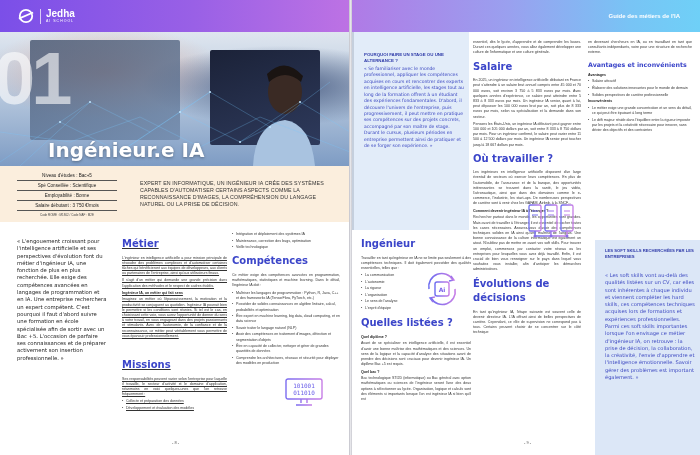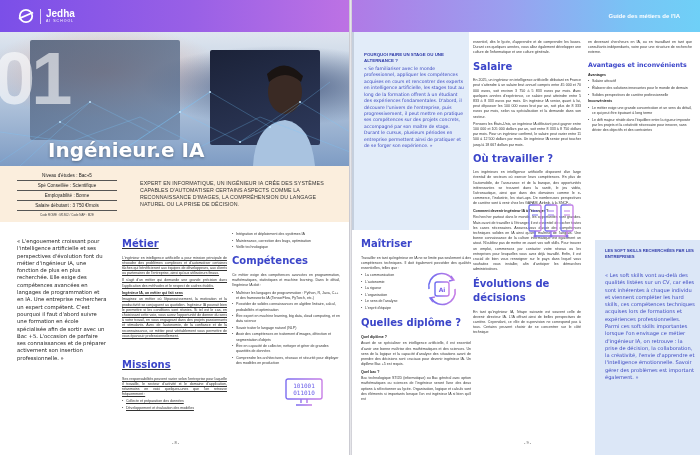--- a/index.html
+++ b/index.html
@@ -189,31 +189,31 @@
     <div class="band-right">
       <div class="guide-title">Guide des métiers de l'IA</div>
     </div>
 
     <div class="stage-box">
       <div class="stage-title">POURQUOI FAIRE UN STAGE OU UNE ALTERNANCE ?</div>
       <div class="stage-quote">« Se familiariser avec le monde professionnel, appliquer les compétences acquises en cours et rencontrer des experts en intelligence artificielle, les stages tout au long de la formation offrent à un étudiant des expériences fondamentales. D'abord, il découvre l'univers de l'entreprise, puis progressivement, il peut mettre en pratique ses compétences sur des projets concrets, accompagné par son maître de stage. Durant le cursus, plusieurs périodes en entreprise permettent ainsi de pratiquer et de se forger son expérience. »</div>
     </div>
 
     <div class="col" style="left:10px; top:236px; width:110px;">
-      <div class="h2">Maîtriser</div>
+      <div class="h2">Ingénieur</div>
       <p>Travailler en tant qu'ingénieur en IA ne se limite pas seulement à des compétences techniques. Il doit également posséder des qualités essentielles, telles que :</p>
       <ul style="width:60px;">
         <li>La communication</li>
         <li>L'autonomie</li>
         <li>La rigueur</li>
         <li>L'organisation</li>
         <li>Le sens de l'analyse</li>
         <li>L'esprit d'équipe</li>
       </ul>
-      <div class="h2" style="margin-top:5px;">Quelles diplôme ?</div>
+      <div class="h2" style="margin-top:5px;">Quelles listées ?</div>
       <div class="sub">Quel diplôme ?</div>
       <p>Avant de se spécialiser en intelligence artificielle, il est essentiel d'avoir une bonne maîtrise des mathématiques et des sciences. Un sens de la logique et la capacité d'analyse des situations avant de prendre des décisions sont cruciaux pour devenir ingénieur IA. Un diplôme Bac +5 est requis.</p>
       <div class="sub">Quel bac ?</div>
       <p>Bac technologique STI2D (informatique) ou Bac général avec option mathématiques ou sciences de l'ingénieur seront l'une des deux options à sélectionner au lycée. Organisation, logique et calculs sont des éléments si importants lorsque l'on est ingénieur IA si bien qu'il est</p>
     </div>
 
     <svg class="icon-ai" style="left:72px;" viewBox="0 0 38 38">
       <defs>
           <linearGradient id="ga" x1="0" x2="1">
             <stop offset="0" stop-color="#6b6cf0"></stop>

